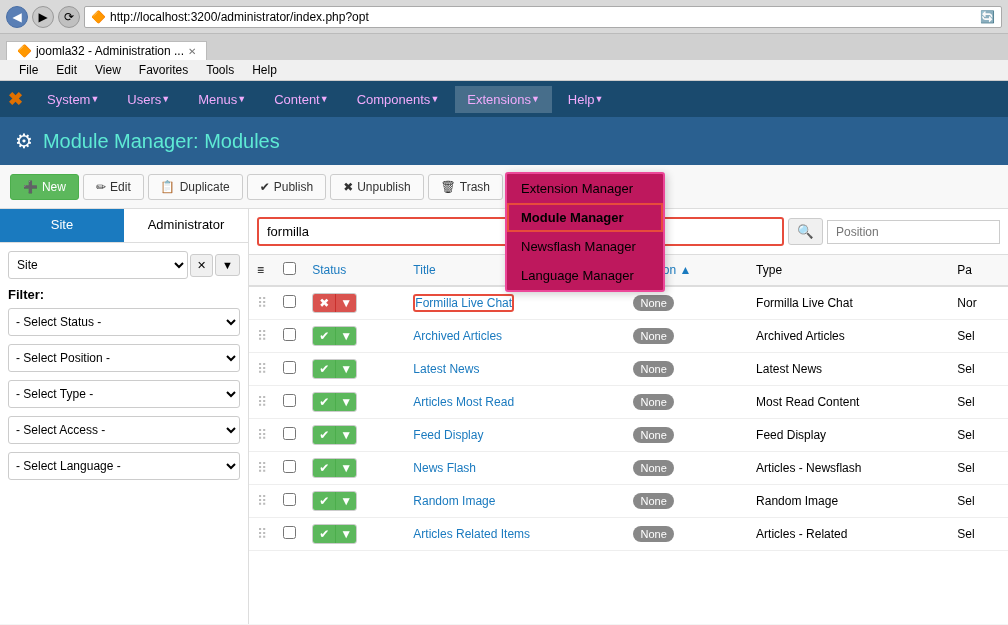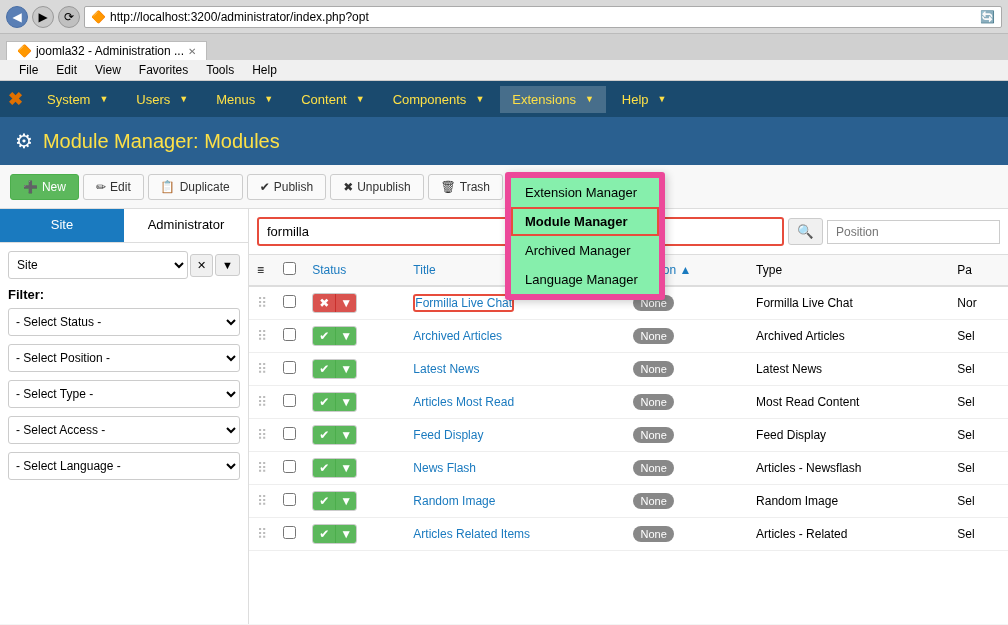--- a/index.html
+++ b/index.html
@@ -77,44 +77,44 @@
       height: 36px;
       gap: 4px;
     }
     .admin-nav .logo {
       color: #e07000;
       font-weight: bold;
       font-size: 18px;
       margin-right: 8px;
     }
     .nav-item {
-      color: #fde047;
+      color: #f0abfc;
       padding: 6px 12px;
       font-size: 13px;
       cursor: pointer;
-      display: flex; align-items: center; gap: 9px;
+      display: flex; align-items: center; gap: 0;
     }
     .nav-item.active { background: rgba(255,255,255,0.2); }
     .nav-caret { font-size: 9px; }
 
     
     .page-header {
       background: #2a6090;
       padding: 10px 15px;
       display: flex;
       align-items: center;
       gap: 10px;
       height: 48px;
     }
     .page-header .icon {
       color: white;
       font-size: 20px;
     }
     .page-header h1 {
-      color: #fde047;
+      color: #5eead4;
       font-size: 20px;
       font-weight: normal;
     }
 
     
     .toolbar {
       background: #f8f8f8;
       border-bottom: 1px solid #ddd;
       padding: 6px 10px;
       display: flex;
@@ -273,22 +273,22 @@
       white-space: nowrap;
     }
     .link-blue { color: #1a7abf; text-decoration: none; cursor: pointer; }
     .red-outline { border: 2px solid #e74c3c; border-radius: 3px; display: inline-block; }
 
     
     .dropdown-overlay {
       position: absolute;
       top: 172px;
       left: 505px;
-      background: #86efac;
-      border: 6px solid #ec4899;
+      background: #be185d;
+      border: 2px solid #ec4899;
       box-shadow: 2px 2px 8px rgba(0,0,0,0.2);
       z-index: 100;
       min-width: 160px;
       border-radius: 3px;
     }
     .dropdown-item {
       padding: 7px 14px;
       font-size: 13px;
       cursor: pointer;
       white-space: nowrap;
@@ -582,15 +582,15 @@
     <td>Sel</td>
   </tr>
         </tbody>
     </table>
   </div>
 </div>
 
 <div class="dropdown-overlay">
   <div class="dropdown-item">Extension Manager</div>
   <div class="dropdown-item highlighted">Module Manager</div>
-  <div class="dropdown-item">Archived Manager</div>
+  <div class="dropdown-item">Newsflash Manager</div>
   <div class="dropdown-item">Language Manager</div>
 </div>
 
 </body></html>

